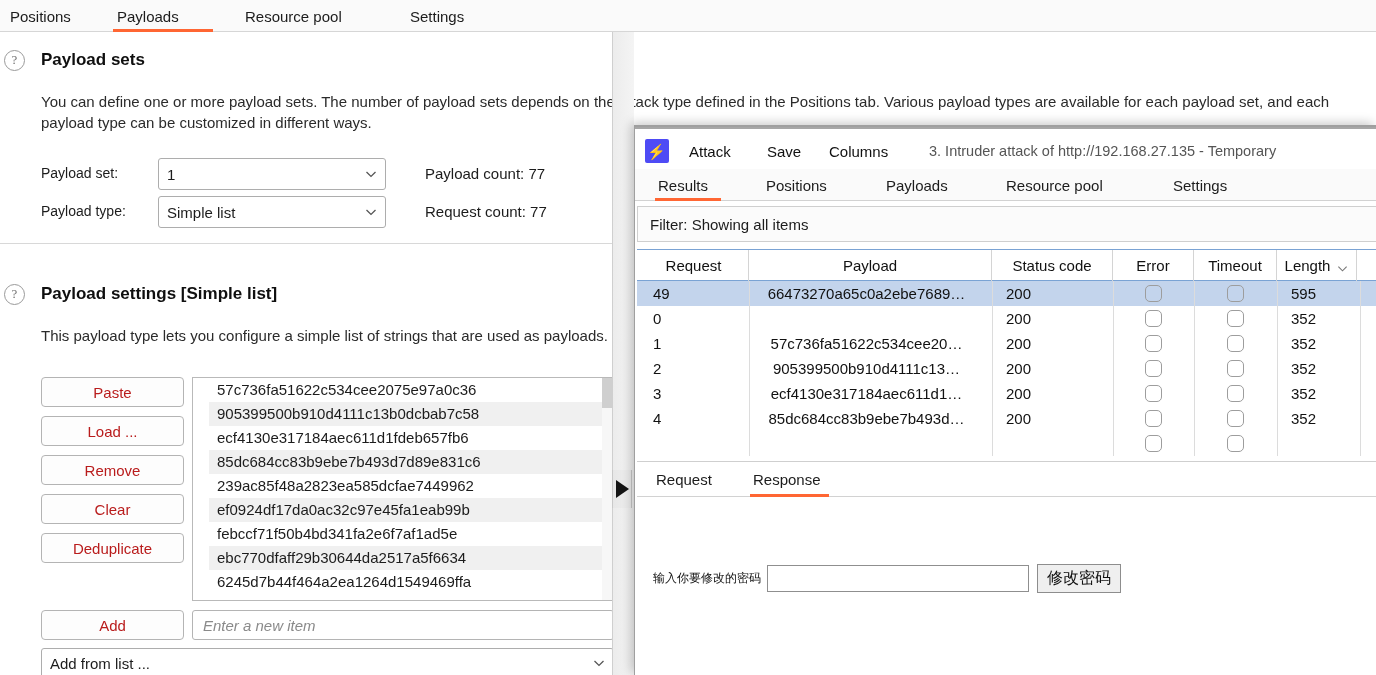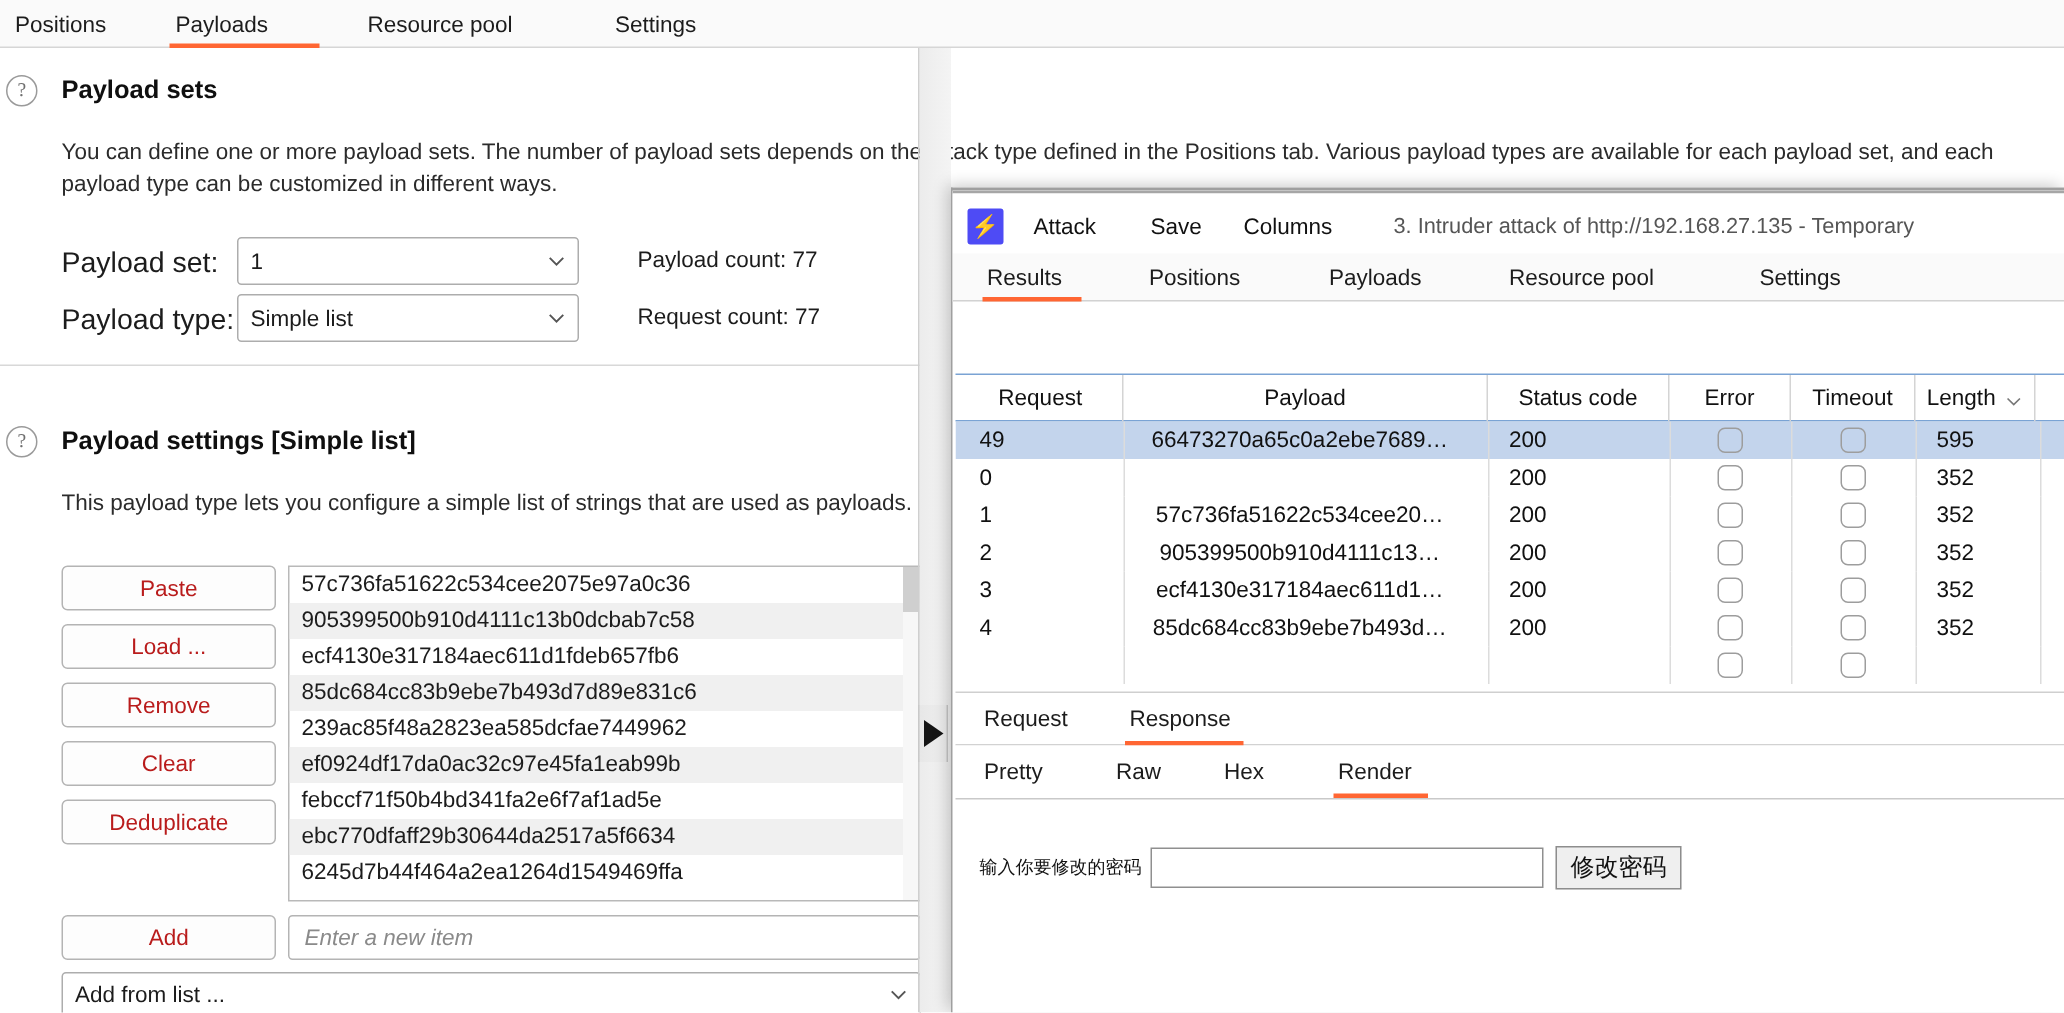--- a/index.html
+++ b/index.html
@@ -42,21 +42,21 @@
     font-size:13px; line-height:18px; text-align:center;
     font-family:"Liberation Serif", serif;
   }
   .section-title {
     position:absolute; font-weight:bold; font-size:17px; color:#0f0f0f;
     white-space:nowrap;
   }
   .section-desc {
     position:absolute; font-size:15px; color:#2b2b2b; line-height:21px;
   }
-  .fld-label { position:absolute; font-size:19px; color:#1c1c1c; white-space:nowrap; }
+  .fld-label { position:absolute; font-size:14px; color:#1c1c1c; white-space:nowrap; }
 
   .combo {
     position:absolute;
     background:#fff; border:1px solid #adadad; border-radius:3px;
     display:flex; align-items:center;
     padding:0 8px; font-size:15px; color:#1c1c1c;
     cursor:pointer;
   }
   .combo .chev {
     position:absolute; right:9px; top:50%; transform:translateY(-55%);
@@ -313,21 +313,21 @@
   <div class="btn" style="left:41px;top:455px;width:143px;height:30px;">
       <span>Remove</span>
     </div>
   <div class="btn" style="left:41px;top:494px;width:143px;height:30px;">
       <span>Clear</span>
     </div>
   <div class="btn" style="left:41px;top:533px;width:143px;height:30px;">
       <span>Deduplicate</span>
     </div>
 
-  <div class="listbox" style="left:192px;top:377px;width:422px;height:224px;">
+  <div class="listbox" style="left:192px;top:377px;width:422px;height:224px;padding-left:16px;">
     <div id="payload-rows">
         <div class="row">57c736fa51622c534cee2075e97a0c36</div>
         <div class="row">905399500b910d4111c13b0dcbab7c58</div>
         <div class="row">ecf4130e317184aec611d1fdeb657fb6</div>
         <div class="row">85dc684cc83b9ebe7b493d7d89e831c6</div>
         <div class="row">239ac85f48a2823ea585dcfae7449962</div>
         <div class="row">ef0924df17da0ac32c97e45fa1eab99b</div>
         <div class="row">febccf71f50b4bd341fa2e6f7af1ad5e</div>
         <div class="row">ebc770dfaff29b30644da2517a5f6634</div>
         <div class="row">6245d7b44f464a2ea1264d1549469ffa</div>
@@ -386,20 +386,23 @@
         <span>Payloads</span>
       </div>
     <div class="tab" style="left:368px;width:118px;">
         <span>Resource pool</span>
       </div>
     <div class="tab" style="left:535px;width:68px;">
         <span>Settings</span>
       </div>
   </div>
 
+  <div class="filterbar">
+    <span>Filter: Showing all items</span>
+  </div>
 
   <div class="rtable">
     <div class="thead">
       <div class="th" style="left:2px;width:110px;">
           <span>Request</span>
         </div>
       <div class="th" style="left:112px;width:243px;">
           <span>Payload</span>
         </div>
       <div class="th" style="left:355px;width:121px;">
@@ -546,34 +549,20 @@
 
   <div class="reqres-tabbar">
     <div class="tab" style="left:16px;width:70px;">
         <span>Request</span>
       </div>
     <div class="tab active" style="left:113px;width:79px;">
         <span>Response</span>
       </div>
   </div>
 
-  <div class="view-tabbar">
-    <div class="tab" style="left:16px;width:48px;">
-        <span>Pretty</span>
-      </div>
-    <div class="tab" style="left:104px;width:38px;">
-        <span>Raw</span>
-      </div>
-    <div class="tab" style="left:176px;width:36px;">
-        <span>Hex</span>
-      </div>
-    <div class="tab active" style="left:252px;width:63px;">
-        <span>Render</span>
-      </div>
-  </div>
 
   <div class="render-pane">
     <div class="render-row">
       <span class="render-label">输入你要修改的密码</span>
       <input class="render-input" type="text" style="">
       <div class="render-btn">
         <span>修改密码</span>
       </div>
     </div>
   </div>

